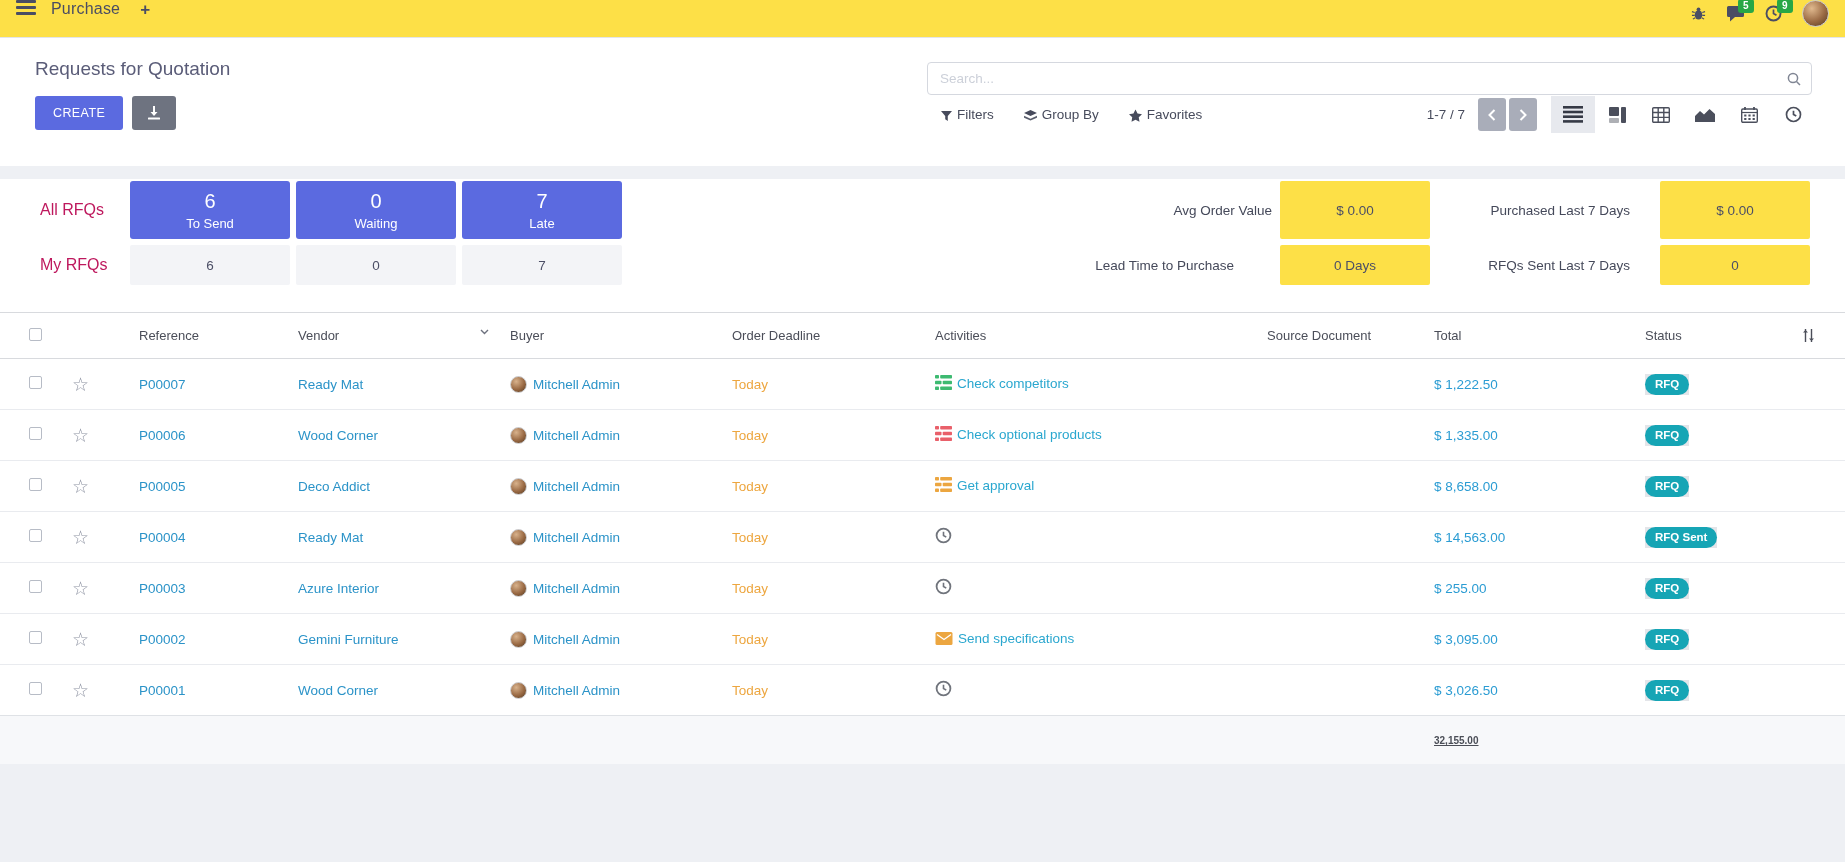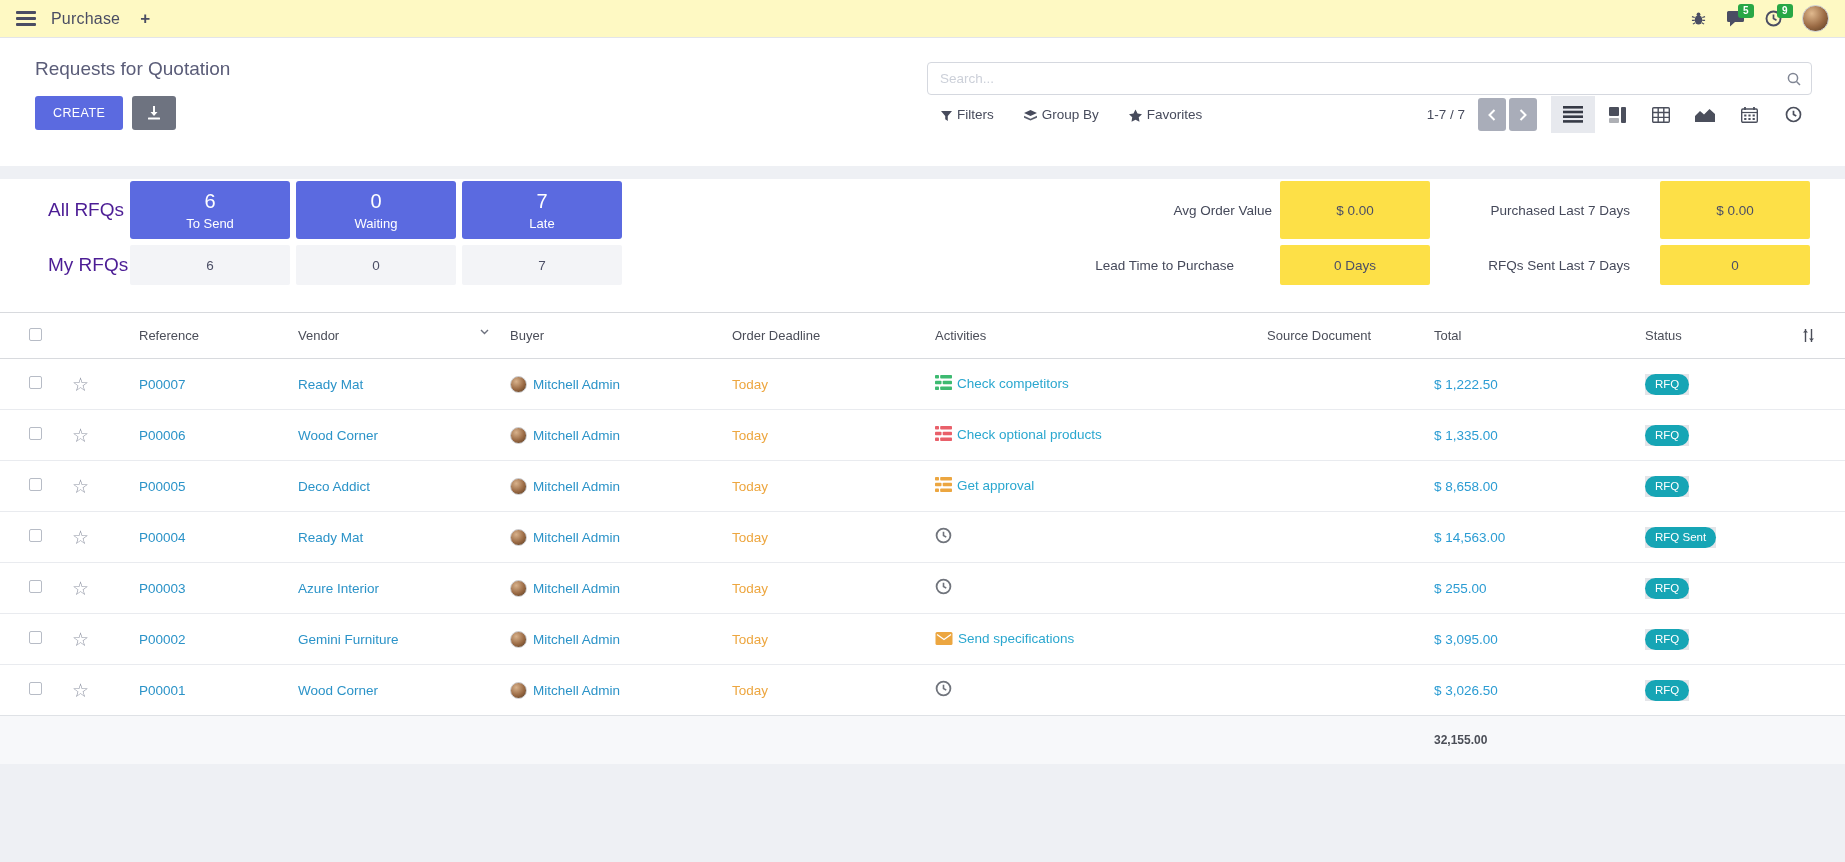--- a/index.html
+++ b/index.html
@@ -5,22 +5,22 @@
   * { box-sizing: border-box; margin: 0; padding: 0; }
   html,body { width:1845px; height:862px; }
   body {
     font-family: "Liberation Sans", "DejaVu Sans", sans-serif;
     background:#eef0f4; color:#4c4f66; overflow:hidden; font-size:13px;
   }
   svg { display:block; }
 
   
   .topbar {
-    height:38px; background:#fef9c3; border-bottom:1px solid #e3e5ea;
-    display:flex; align-items:center; padding:0 16px; position:relative; z-index:5;
+    height:38px; background:#fde047; border-bottom:1px solid #e3e5ea;
+    display:flex; align-items:flex-start; padding:0 16px; position:relative; z-index:5;
   }
   .hamburger { width:20px; display:flex; flex-direction:column; gap:3px; cursor:pointer; }
   .hamburger span { height:3px; background:#4a4d63; border-radius:1px; }
   .app-name { margin-left:15px; font-size:16px; color:#4a4d63; letter-spacing:.2px; cursor:pointer; }
   .plus-tab { margin-left:20px; font-size:17px; font-weight:bold; color:#4a4d63; cursor:pointer; }
   .topbar-right { margin-left:auto; display:flex; align-items:center; gap:20px; }
   .tb-icon { position:relative; color:var(--topbar-icon); cursor:pointer; }
   .tb-badge {
     position:absolute; top:-6px; left:12px; background:var(--badge-green); color:#fff;
     font-size:10px; font-weight:bold; padding:1px 5px; border-radius:3px; line-height:12px;
@@ -71,21 +71,21 @@
   .view-switcher { display:flex; margin-left:14px; }
   .vs-btn {
     width:44px; height:37px; display:flex; align-items:center; justify-content:center;
     color:#4b4f5c; cursor:pointer; background:transparent;
   }
   .vs-btn.active { background:#e7e9ee; color:#353945; }
 
   
   .gray-strip { height:13px; background:#eef0f4; }
   .dashboard { background:#fff; height:133px; position:relative; }
-  .dash-label { position:absolute; left:48px; display:flex; align-items:center; font-size:19px; color:#4c1d95; }
+  .dash-label { position:absolute; left:40px; display:flex; align-items:center; font-size:16px; color:#be185d; }
   .kpi-btn {
     position:absolute; top:2px; height:58px; width:160px; background:var(--primary);
     border:none; border-radius:3px; color:#fff; cursor:pointer; font-family:inherit;
     display:flex; flex-direction:column; align-items:center; justify-content:center; gap:3px;
   }
   .kpi-value { font-size:20px; }
   .kpi-label { font-size:13px;text-align:right; }
   .my-cell {
     position:absolute; top:66px; height:40px; width:160px; background:#f3f4f7;
     display:flex; align-items:center; justify-content:center; font-size:13.5px;
@@ -127,24 +127,24 @@
     background:radial-gradient(circle at 35% 30%, #d8b28c, #9a6a44 55%, #54391f);
     border:1px solid #d2d5da;
   }
   .act-icon { display:inline-block; vertical-align:-2px; cursor:pointer; }
   .act-icon svg { display:inline-block; }
   .act-label { color:var(--activity-link); margin-left:5px; cursor:pointer; }
   .total { color:var(--total);margin-top:47px; }
   .badge-wrap { display:inline-block; background:#e3e5e9; line-height:0; }
   .badge {
     display:inline-block; background:var(--badge-teal); color:#fff; font-size:11.5px;
-    font-weight:normal; padding:4px 10px; border-radius:11px; line-height:13px;
+    font-weight:bold; padding:4px 10px; border-radius:11px; line-height:13px;
   }
   .vendor-caret { float:right; margin-top:1px; }
-  .footer-total { font-weight:bold; font-size:12px; color:#4b4e57; }
+  .footer-total { font-weight:bold; font-size:10px; color:#4b4e57;text-decoration:underline; }
 </style>
 </head>
 <body>
 
 <div class="topbar">
   <div class="hamburger">
       <span></span>
       <span></span>
       <span></span>
     </div>

